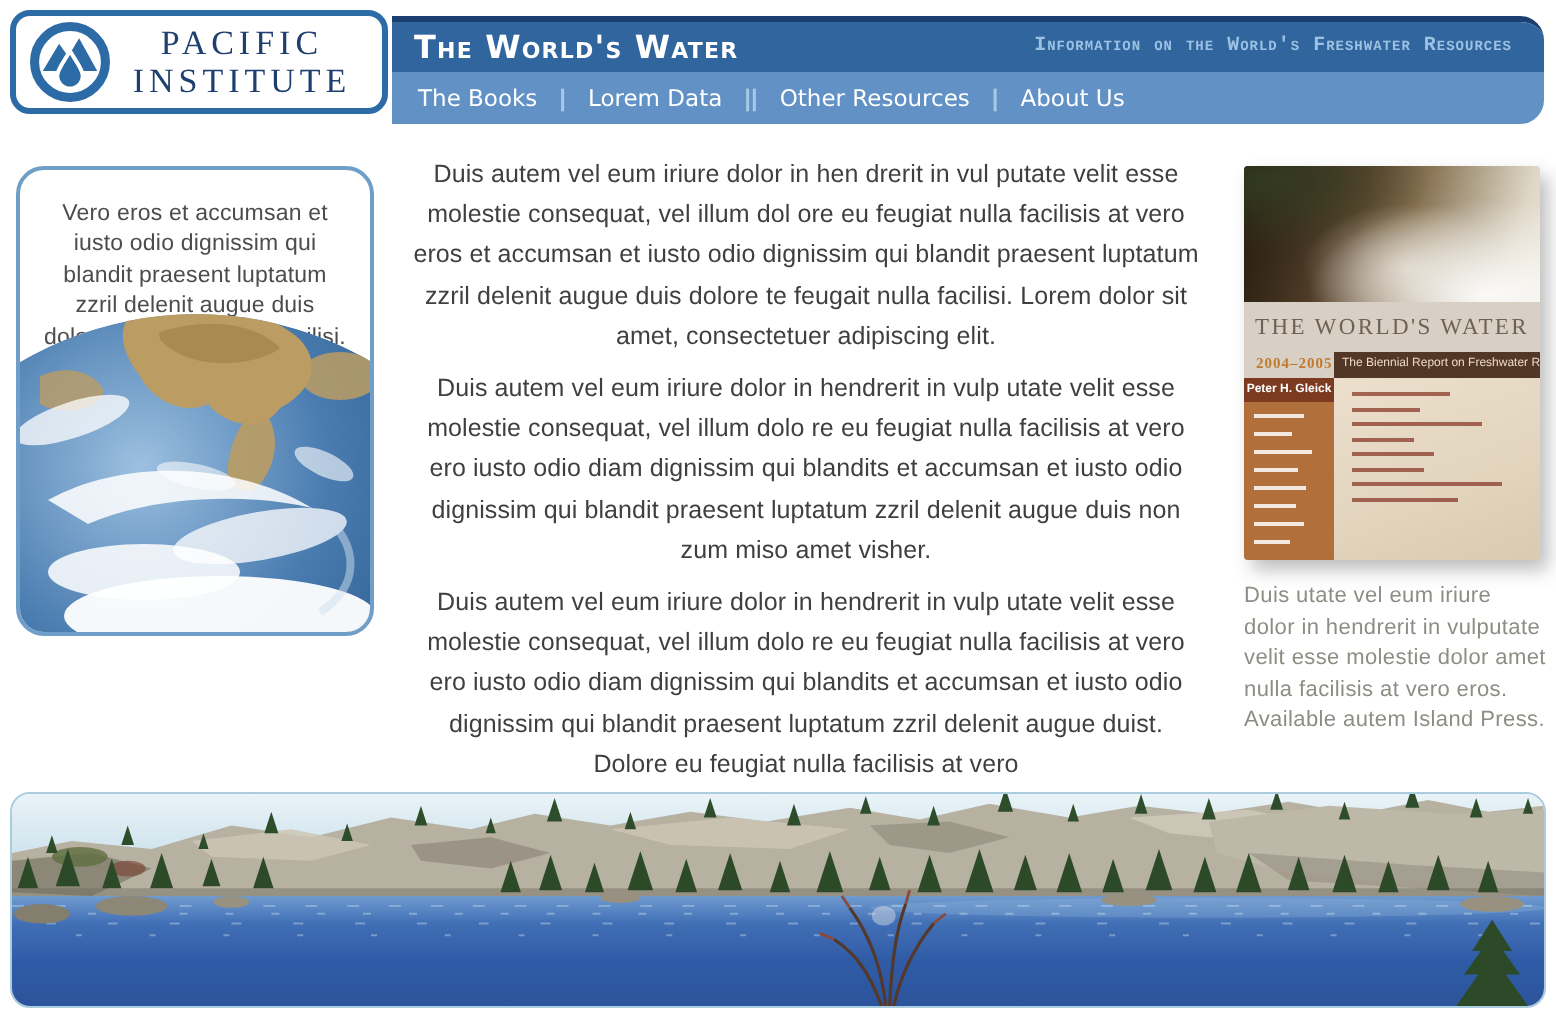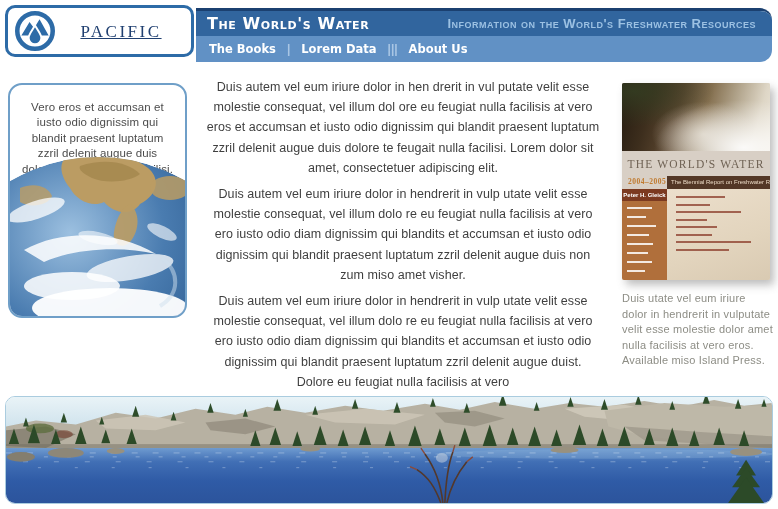--- a/index.html
+++ b/index.html
@@ -5,33 +5,33 @@
   html,body{margin:0;padding:0;background:#ffffff;}
   *{box-sizing:border-box;}
   .page{position:relative;width:778px;height:509px;background:#fff;overflow:hidden;
         font-family:"Liberation Sans",sans-serif;}
 
   
   .logo{position:absolute;left:5px;top:5px;width:189px;height:52px;background:#fff;
         border:3px solid #2d6ba7;border-radius:10px;display:flex;align-items:center;cursor:pointer;}
   .logo-icon{width:40px;height:40px;margin-left:7px;flex:0 0 auto;}
   .logo-text{flex:1;text-align:center;color:#1f3f70;font-family:"Liberation Serif",serif;
-             font-size:17px;line-height:19px;letter-spacing:2.5px;padding-right:4px;text-decoration:underline;}
+             font-size:17px;line-height:19px;letter-spacing:2.5px;padding-right:4px;}
 
   
   .header{position:absolute;left:196px;top:8px;width:576px;height:54px;
           border-top:3px solid #1b4070;border-radius:0 12px 12px 0;overflow:hidden;}
   .header-top{height:25px;background:#31659e;display:flex;align-items:center;
               justify-content:space-between;padding:0 16px 0 11px;}
   .site-title{font-family:"DejaVu Sans",sans-serif;font-variant:small-caps;font-weight:bold;
               font-size:16px;color:#ffffff;letter-spacing:.6px;white-space:nowrap;}
-  .tagline{font-family:Liberation Sans, sans-serif;font-variant:small-caps;font-weight:bold;
-           font-size:13px;color:#9cc1e3;letter-spacing:.5px;white-space:nowrap;}
+  .tagline{font-family:Liberation Mono, monospace;font-variant:small-caps;font-weight:bold;
+           font-size:10px;color:#9cc1e3;letter-spacing:.5px;white-space:nowrap;}
   .navbar{height:26px;background:#6191c5;display:flex;align-items:center;padding-left:2px;}
-  .nav-item{font-family:"DejaVu Sans",sans-serif;font-weight:bold;font-size:11.5px;color:#ffffff;
+  .nav-item{font-family:"DejaVu Sans",sans-serif;font-weight:normal;font-size:11.5px;color:#ffffff;
             padding:0 11px;cursor:pointer;text-decoration:none;white-space:nowrap;}
   .sep{color:#a9c6e4;font-weight:bold;font-size:12px;}
 
   
   .callout{position:absolute;left:8px;top:83px;width:179px;height:235px;background:#fff;
            border:2px solid #6f9fc8;border-radius:14px;overflow:hidden;}
   .callout-text{margin:0;padding:15px 12px 0;text-align:center;font-size:11.5px;line-height:15.4px;
                 color:#4c4c4c;letter-spacing:.1px;}
   .earth{position:absolute;left:0;right:0;bottom:0;height:170px;}
   .earth svg{display:block;width:100%;height:100%;}
@@ -80,34 +80,36 @@
 <div class="page">
 
   <div class="logo">
     <svg class="logo-icon" viewBox="0 0 44 44">
       <circle cx="22" cy="22" r="19.5" fill="#ffffff" stroke="#2d6ba7" stroke-width="5"></circle>
       <path d="M7,27 L16,12 L21,19 L27,9 L37,27 Z" fill="#2d6ba7"></path>
       <path d="M22,16 C18.5,22 15,26 15,29.6 a7,7 0 0 0 14,0 C29,26 25.5,22 22,16 Z" fill="#2d6ba7" stroke="#ffffff" stroke-width="2.2"></path>
     </svg>
     <div class="logo-text">
       <div>PACIFIC</div>
+      <div>INSTITUTE</div>
     </div>
   </div>
 
   <div class="header">
     <div class="header-top">
       <div class="site-title">The World's Water</div>
       <div class="tagline">Information on the World's Freshwater Resources</div>
     </div>
     <div class="navbar">
       <a class="nav-item">The Books</a>
       <span class="sep">|</span>
       <a class="nav-item">Lorem Data</a>
       <span class="sep">|</span>
       <span class="sep">|</span>
+      <a class="nav-item">Other Resources</a>
       <span class="sep">|</span>
       <a class="nav-item">About Us</a>
     </div>
   </div>
 
   <aside class="callout">
     <p class="callout-text">Vero eros et accumsan et iusto odio dignissim qui blandit praesent luptatum zzril delenit augue duis dolore te feugait nulla facilisi. Lorem ipsum dolor sit amet, consectetuer adipiscing elit.</p>
     <div class="earth">
       <svg viewBox="0 0 175 170" preserveAspectRatio="none">
         <defs>
@@ -183,21 +185,21 @@
           <i style="width:62%"></i>
       </div>
     </div>
   </div>
 
   <div class="caption">
     <div>Duis utate vel eum iriure</div>
     <div>dolor in hendrerit in vulputate</div>
     <div>velit esse molestie dolor amet</div>
     <div>nulla facilisis at vero eros.</div>
-    <div>Available miso Island Press.</div>
+    <div>Available autem Island Press.</div>
   </div>
 
   <div class="photo">
     <svg viewBox="0 0 768 108" preserveAspectRatio="none">
       <defs>
         <linearGradient id="sky" x1="0" y1="0" x2="0" y2="1">
           <stop offset="0" stop-color="#e9f3f7"></stop>
             <stop offset="1" stop-color="#b7d4e3"></stop>
         </linearGradient>
         <linearGradient id="water" x1="0" y1="0" x2="0" y2="1">

